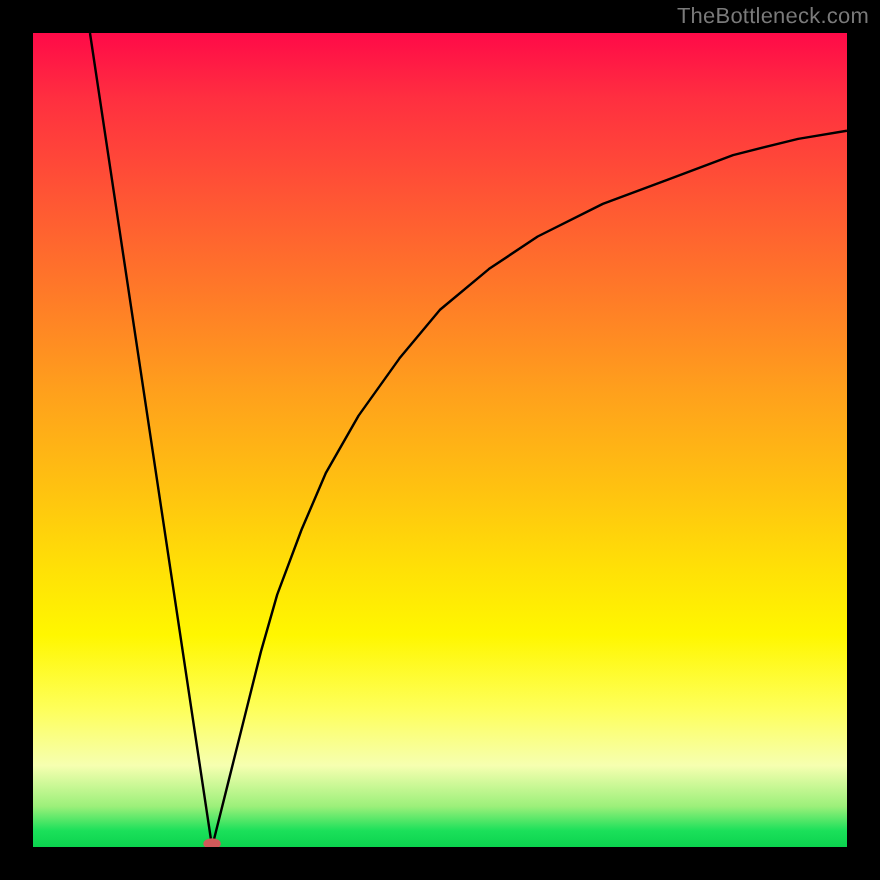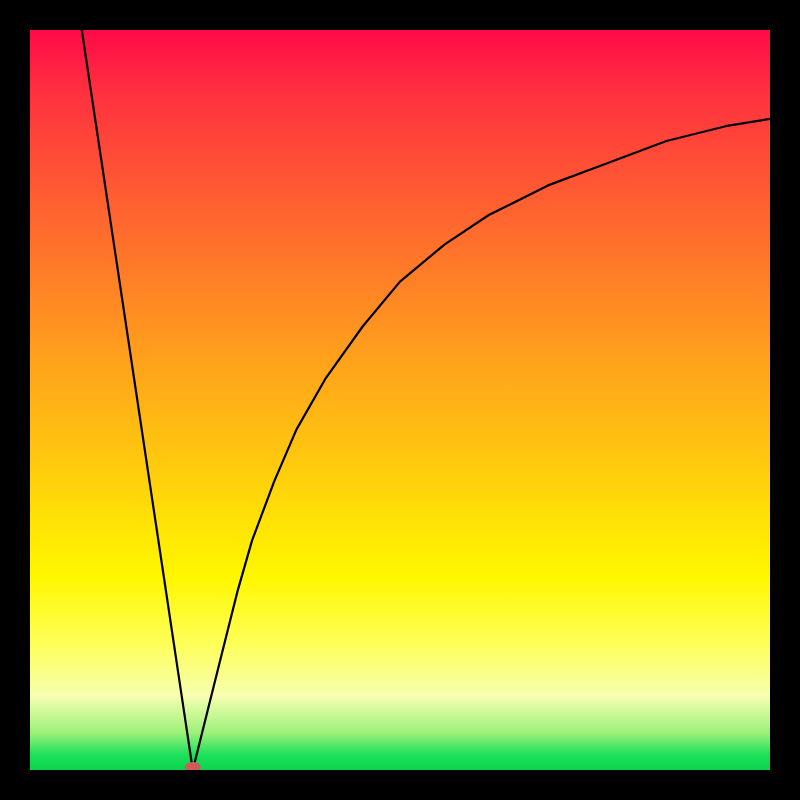--- a/index.html
+++ b/index.html
@@ -56,20 +56,21 @@
     color: #7a7a7a;
     font-size: 20px;
     letter-spacing: 0.2px;
     user-select: none;
   }
 </style>
 </head>
 <body>
 
 <div class="outer">
+  <div class="watermark">TheBottleneck.com</div>
   <div class="plot">
     <div class="gradient"></div>
     <svg class="curve" viewBox="0 0 740 740" preserveAspectRatio="none">
       <path d="M 51.8 0.0 L 162.8 740.0 L 162.8 740.0 L 177.6 680.8 L 192.4 621.6 L 207.2 562.4 L 222.0 510.6 L 244.2 451.4 L 266.4 399.6 L 296.0 347.8 L 333.0 296.0 L 370.0 251.6 L 414.4 214.6 L 458.8 185.0 L 518.0 155.4 L 577.2 133.2 L 636.4 111.0 L 695.6 96.2 L 740.0 88.8 " id="curve-path" fill="none" stroke="#000" stroke-width="2.2" stroke-linejoin="round"></path>
       <ellipse id="marker-ellipse" cx="162.8" cy="737.0" rx="8" ry="5" fill="#d15a5a" stroke="none"></ellipse>
     </svg>
   </div>
 </div>
 
 </body></html>

